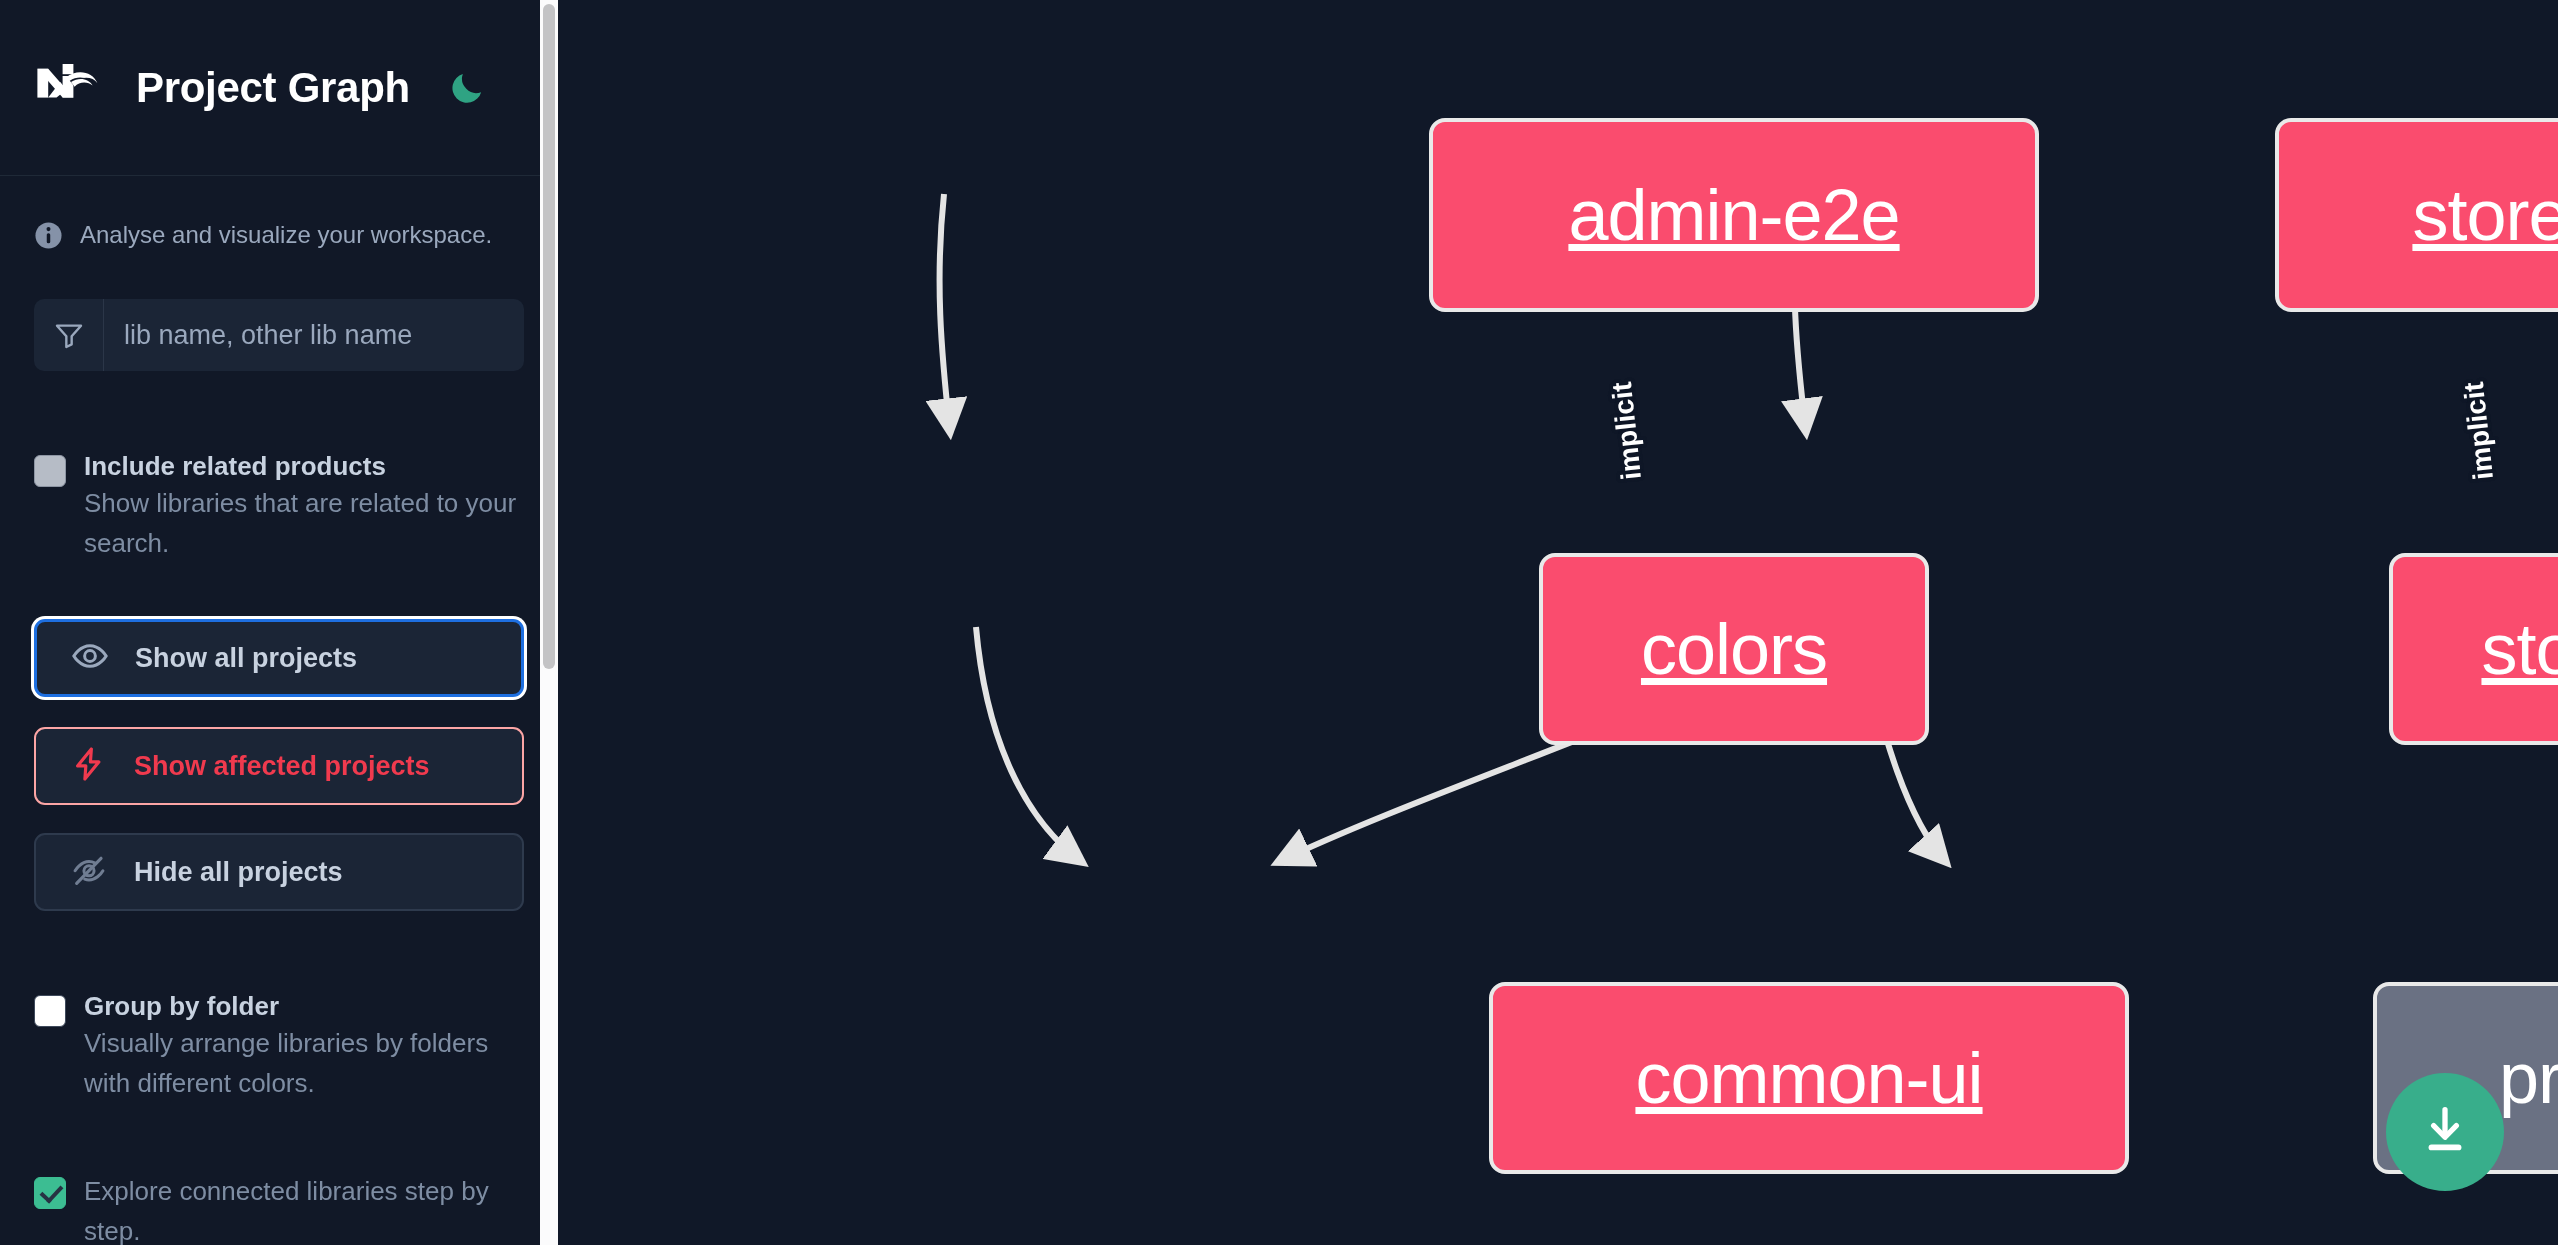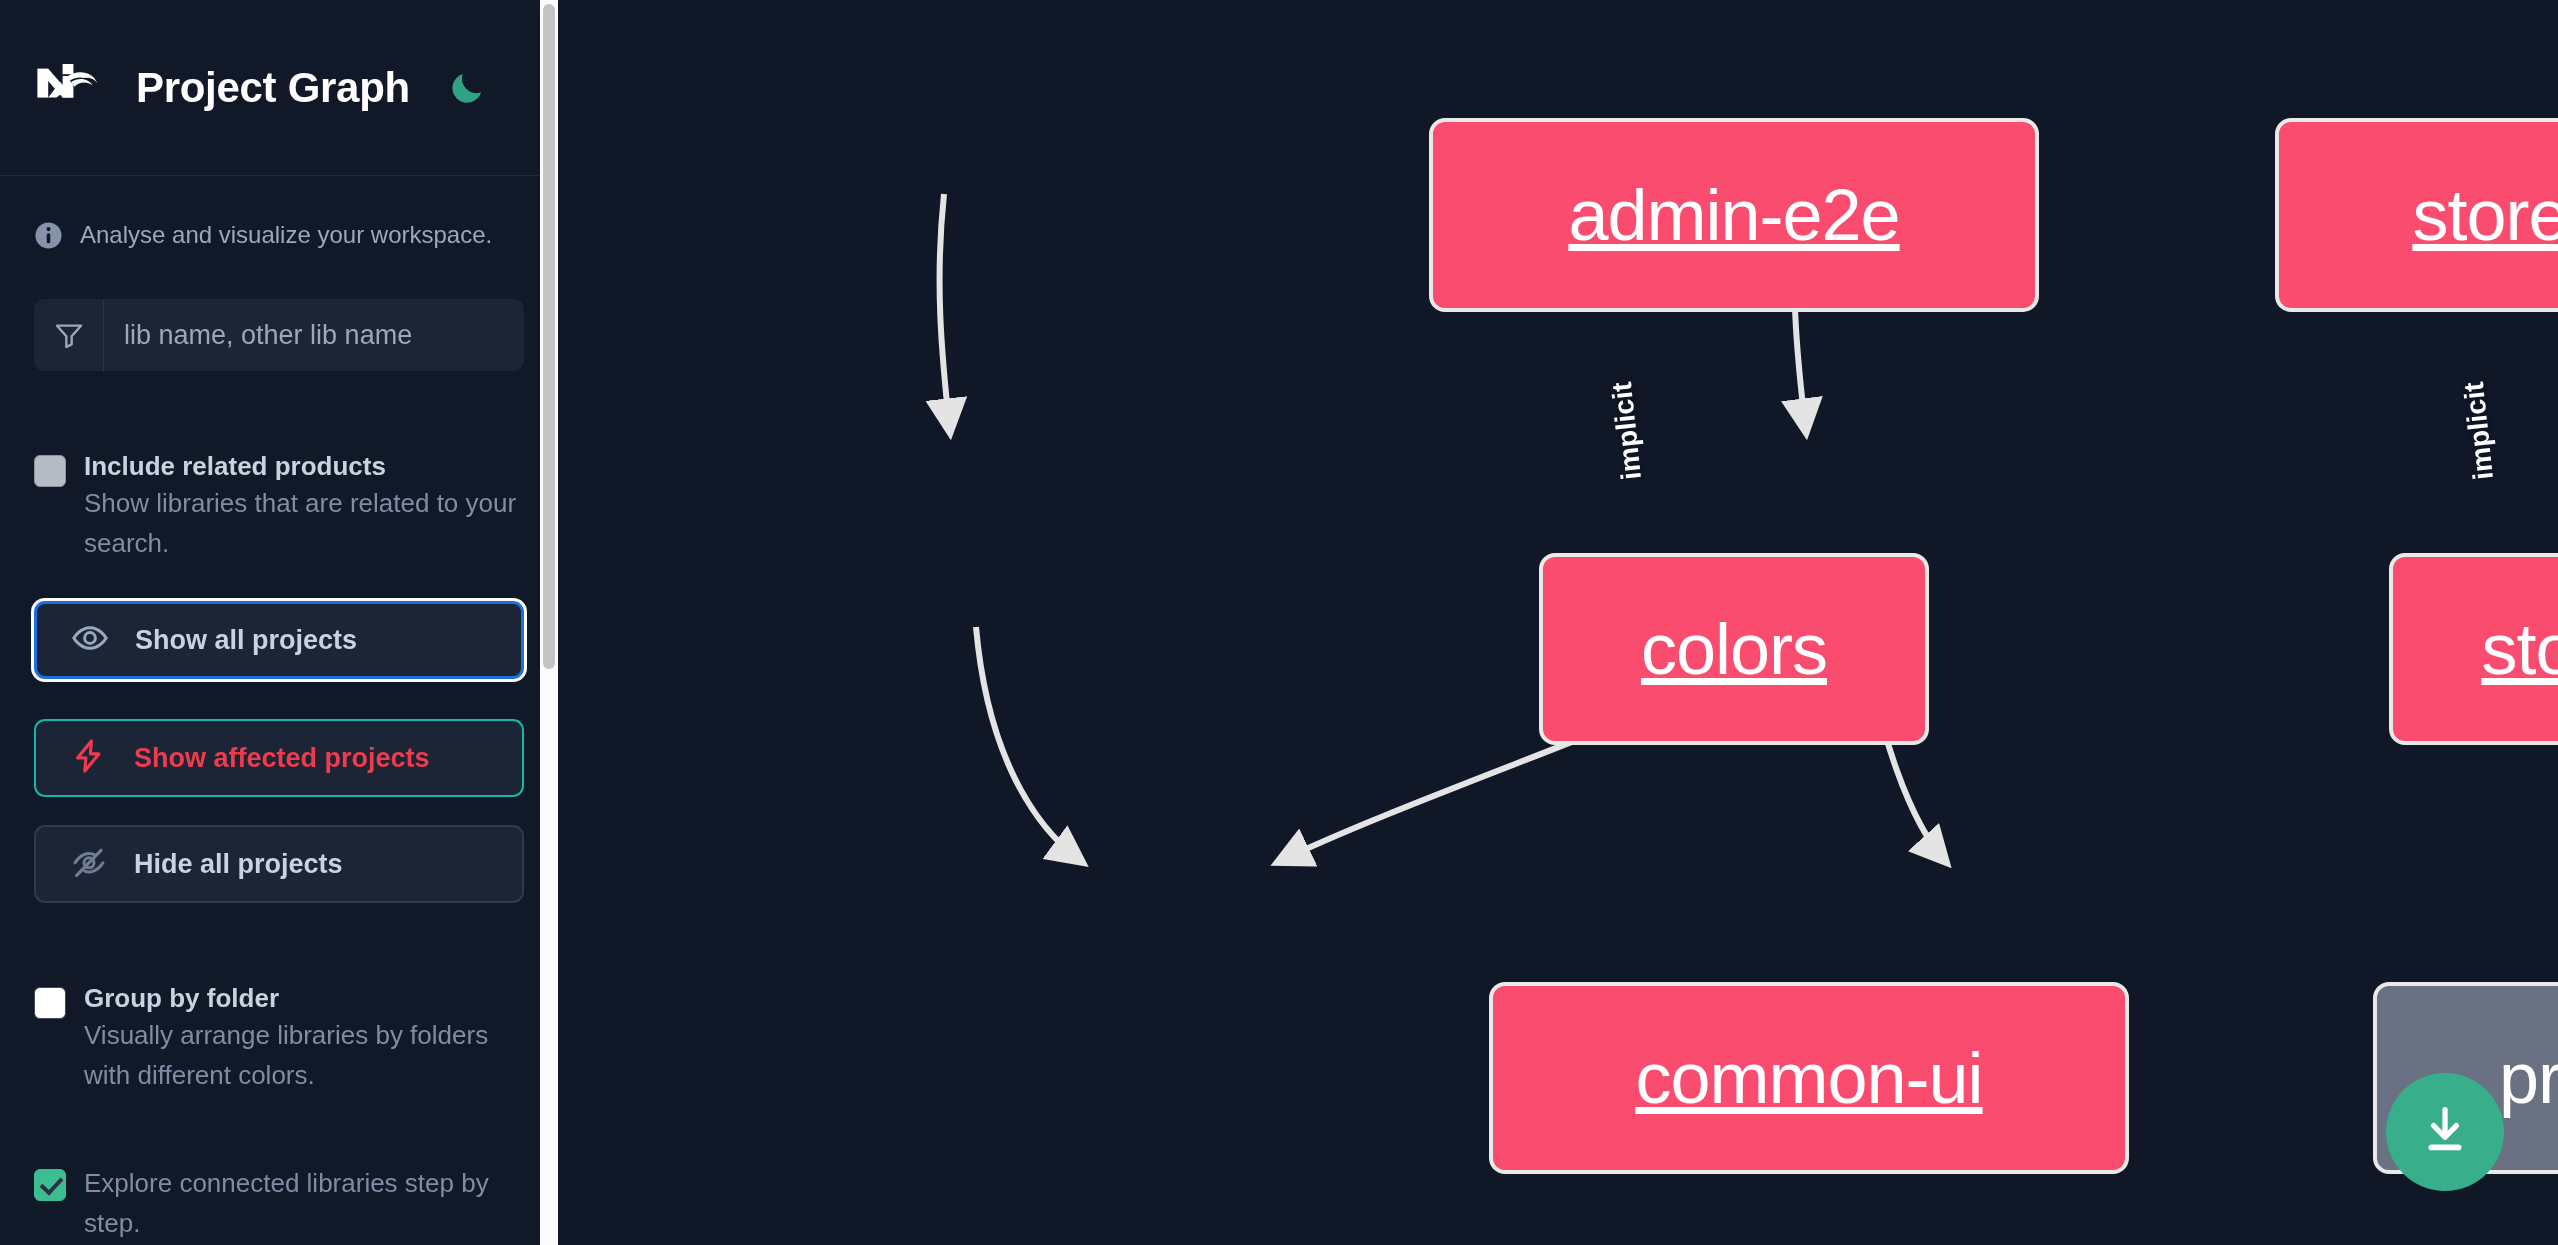--- a/index.html
+++ b/index.html
@@ -108,27 +108,27 @@
     margin: 0 34px;
     height: 78px;
     border-radius: 11px;
     display: flex; align-items: center;
     padding-left: 34px;
     gap: 26px;
     background: #1b2536;
     cursor: pointer;
   }
   #btn-show-all {
-    margin-top: 38px;
+    margin-top: 56px;
     border: 3px solid #1e6fe0;
     box-shadow: 0 0 0 3px #ffffff;
   }
   #btn-show-affected {
-    margin-top: 40px;
-    border: 2px solid #14b8a6;
+    margin-top: 30px;
+    border: 2px solid #fca5a5;
   }
   #btn-hide-all {
     margin-top: 28px;
     border: 2px solid #2e3a4d;
   }
   .btn-label { font-size: 27px; font-weight: 700; white-space: nowrap; }
   .lbl-normal { color: #c8d2e0; }
   .lbl-danger { color: #f03a4e; }
 
   .cb-block { margin-top: 44px; }

